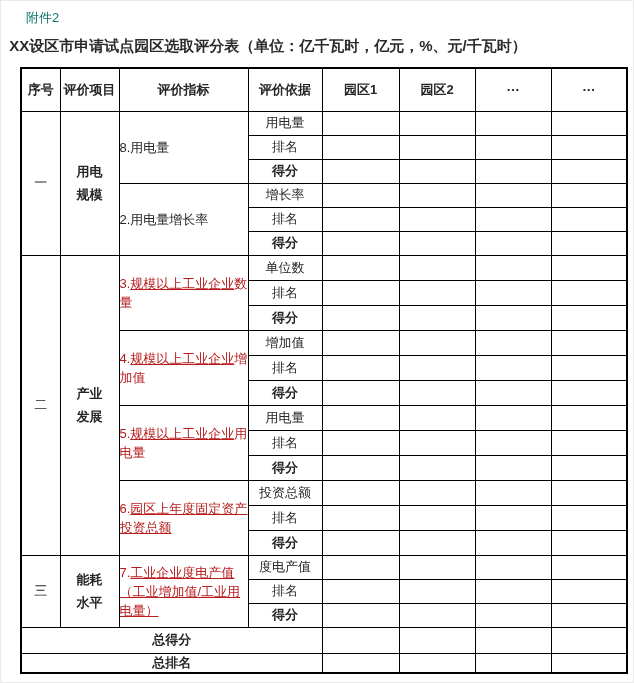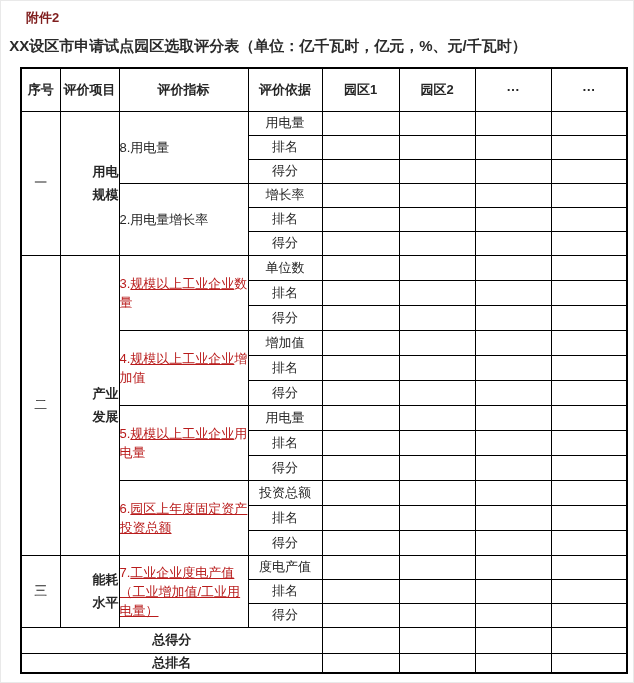--- a/index.html
+++ b/index.html
@@ -12,21 +12,21 @@
     overflow:hidden;
   }
   .page {
     position:absolute; left:0; top:0;
     width:634px; height:683px;
     border:1px solid #e9e9e9;
     background:#ffffff;
   }
   .attachment-label {
     position:absolute; left:25px; top:8px;
-    font-size:13px; font-weight:bold; color:#7f1d1d;
+    font-size:13px; font-weight:normal; color:#0f766e;
   }
   .doc-title {
     position:absolute; left:0; top:36px; width:534px;
     text-align:center;
     font-size:15px; font-weight:bold; color:#2b2b2b;
   }
   table.scoring {
     position:absolute; left:19px; top:66px;
     width:606px;
     border-collapse:collapse;
@@ -42,30 +42,30 @@
     padding:0;
   }
   table.scoring th {
     height:43px;
     font-weight:bold;
     text-align:center;
     line-height:17px;
     padding:11px 2px;
   }
   td.num-cell { text-align:center; font-weight:normal; font-size:13px; }
-  td.cat-cell { text-align:right; font-weight:bold; line-height:23px;font-family:Liberation Serif, serif; }
+  td.cat-cell { text-align:center; font-weight:bold; line-height:23px;font-family:Liberation Serif, serif; }
   td.ind-cell {
     text-align:left;
     padding:2px 3px 2px 5px;
     line-height:19px;
   }
   td.ind-cell.muted { color:#b91c1c; }
   td.ind-cell .und { text-decoration:underline; }
   td.basis-cell { text-align:center; }
-  td.basis-cell.score { font-weight:normal; }
+  td.basis-cell.score { font-weight:bold; }
   td.score-cell { background:#ffffff; }
   td.footer-label-cell { text-align:center; font-weight:bold; }
 </style>
 </head>
 <body>
 
 <div class="page">
   <div class="attachment-label">附件2</div>
   <div class="doc-title">XX设区市申请试点园区选取评分表（单位：亿千瓦时，亿元，%、元/千瓦时）</div>
   <table class="scoring">

